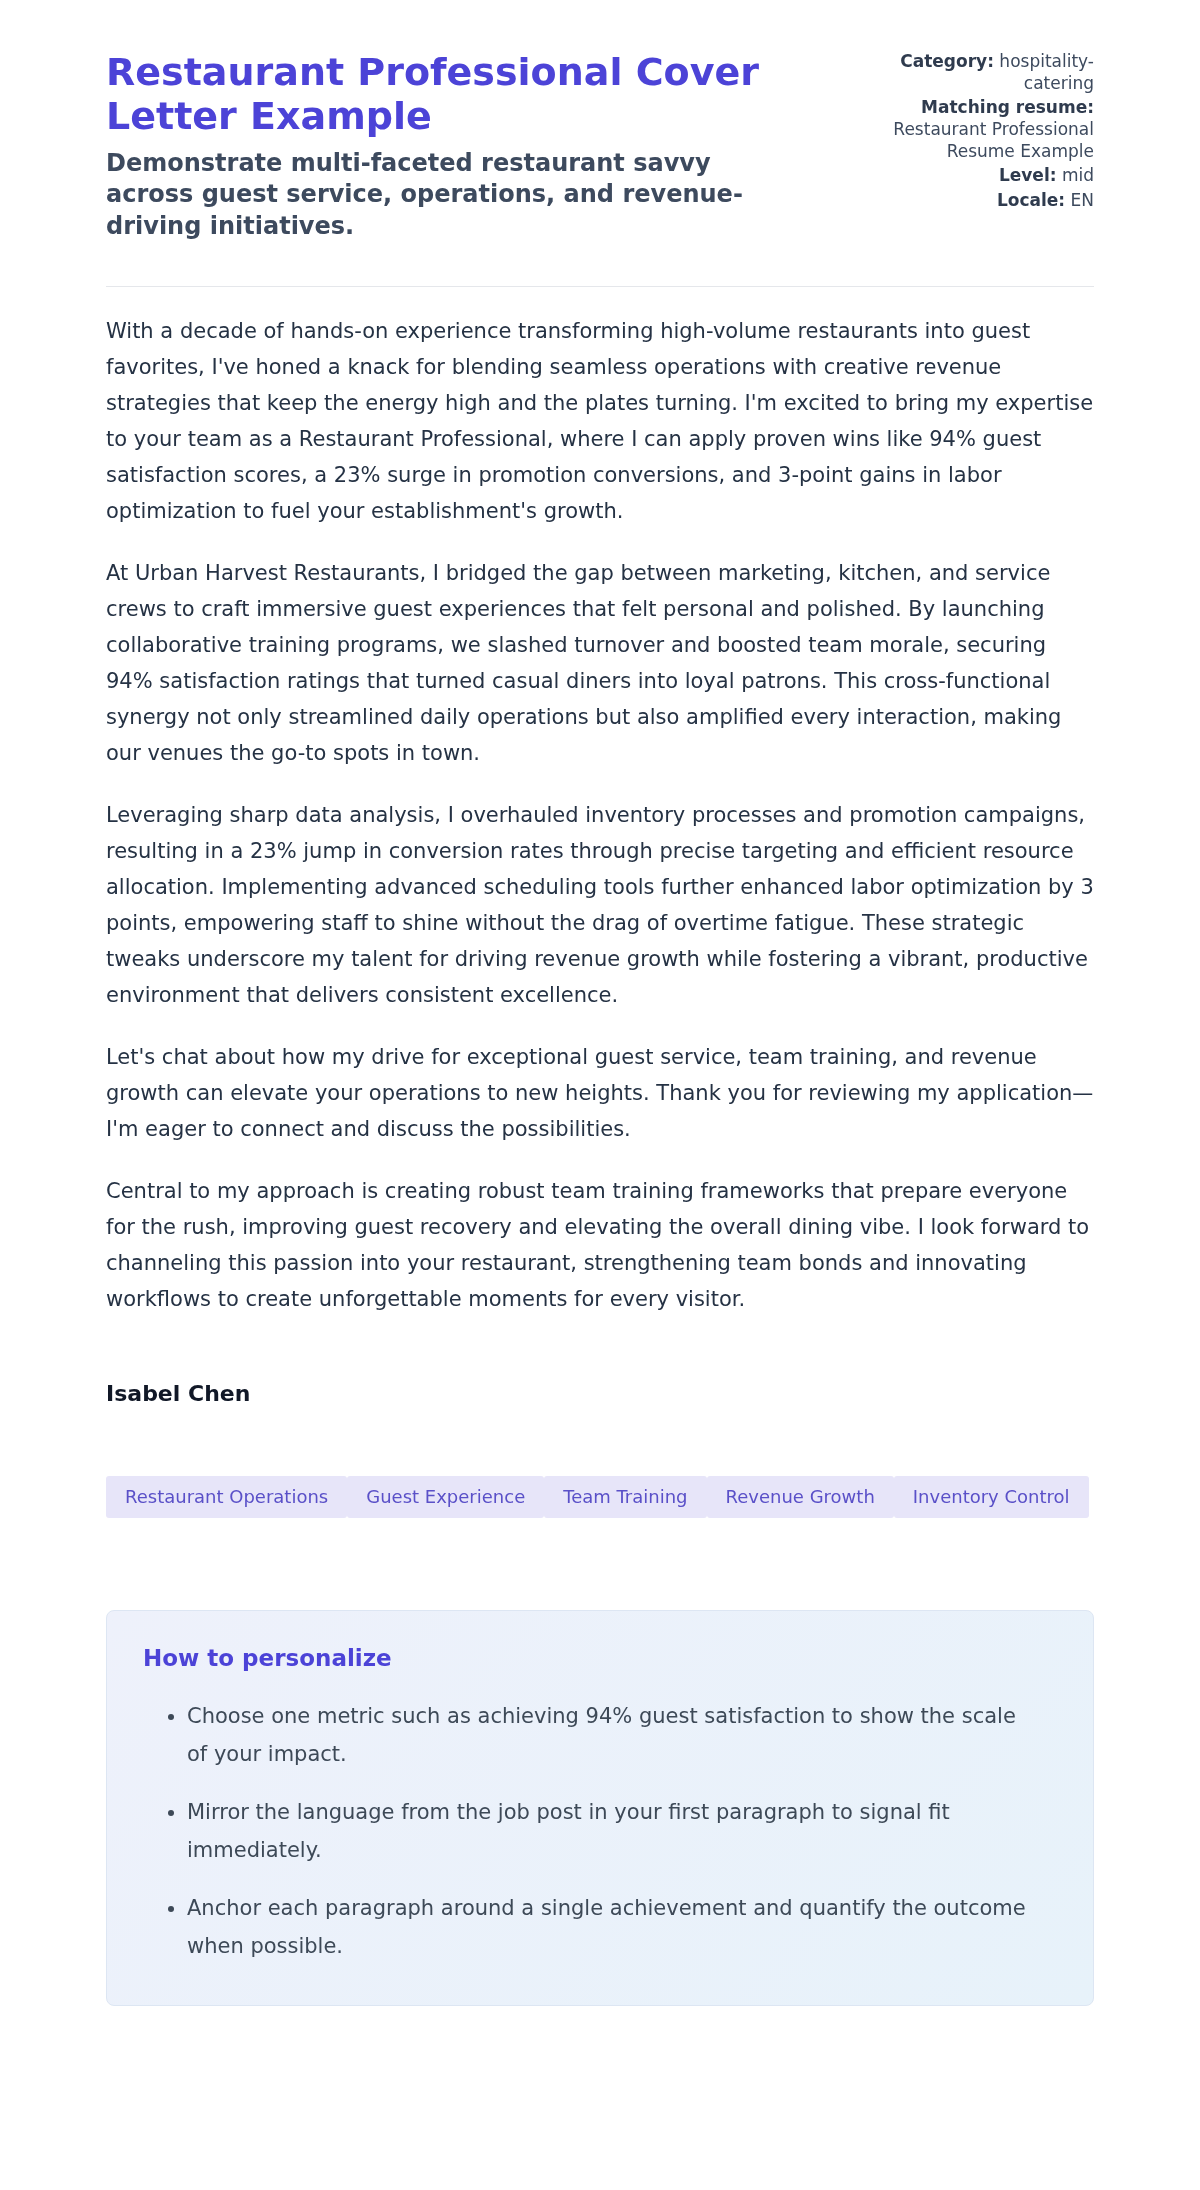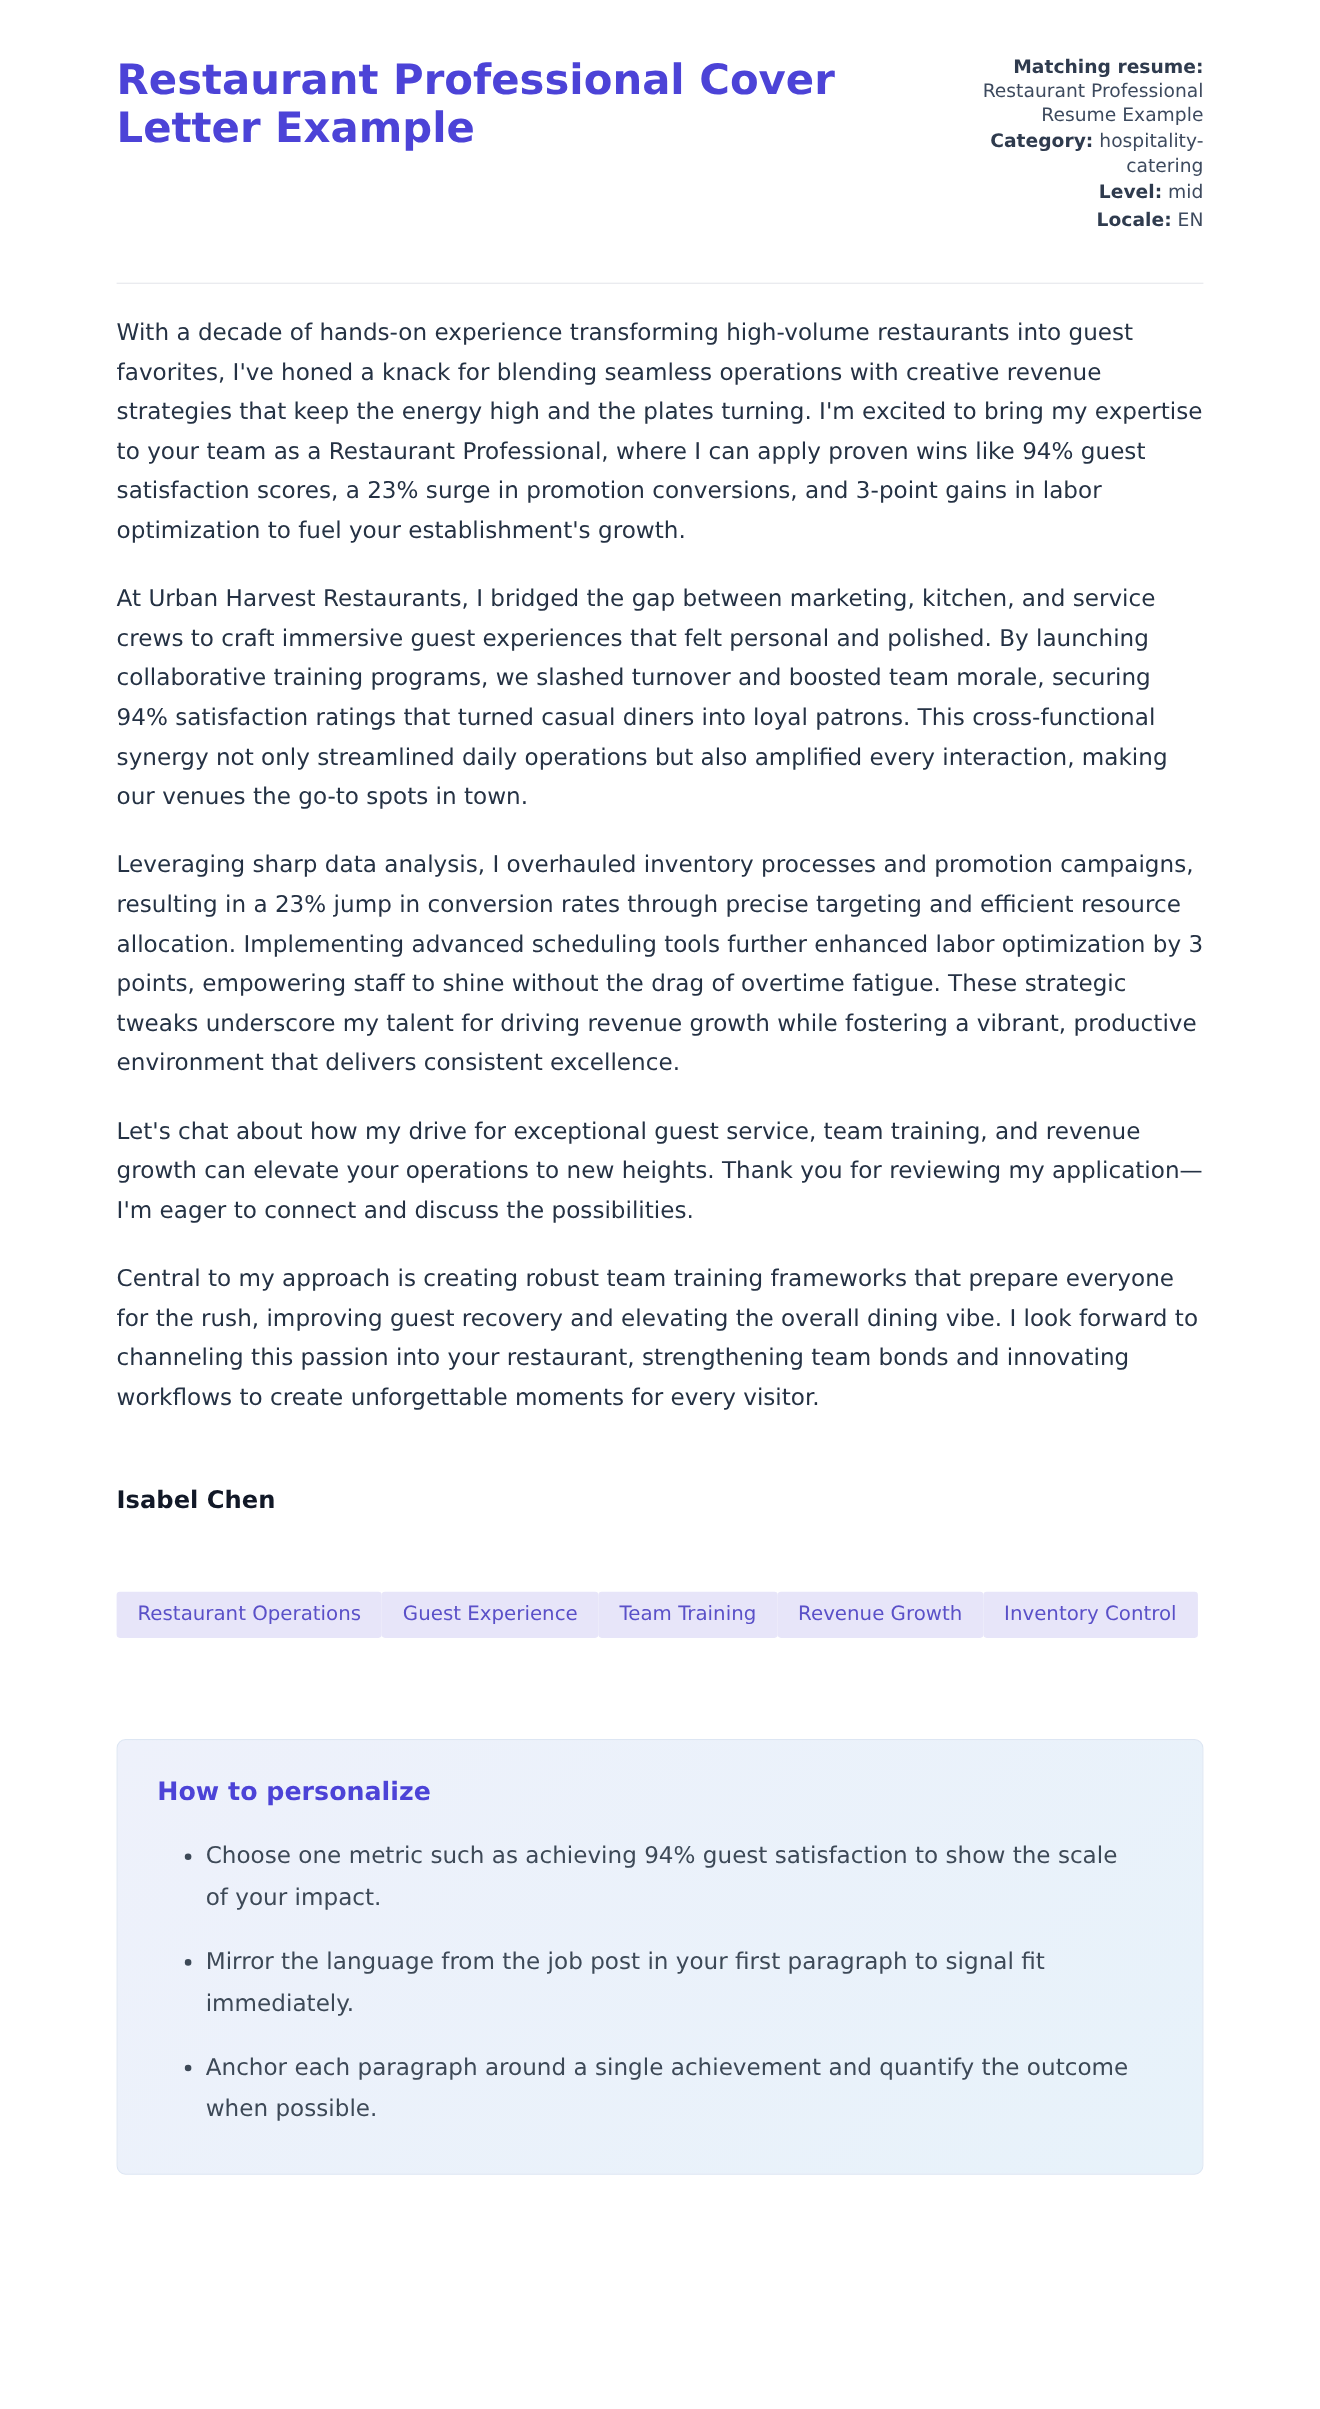--- a/index.html
+++ b/index.html
@@ -131,24 +131,25 @@
   .panel-item:last-child { margin-bottom: 0; }
 </style>
 </head>
 <body>
 
 <div class="container">
 
   <header class="page-header">
     <div class="header-left">
       <h1 class="page-title">Restaurant Professional Cover Letter Example</h1>
+      <p class="page-subtitle">Demonstrate multi-faceted restaurant savvy across guest service, operations, and revenue-driving initiatives.</p>
     </div>
     <aside class="meta">
+      <p class="meta-entry"><strong>Category:</strong> <span>hospitality-catering</span></p>
       <p class="meta-entry"><strong>Matching resume:</strong> <span>Restaurant Professional Resume Example</span></p>
-      <p class="meta-entry"><strong>Category:</strong> <span>hospitality-catering</span></p>
       <p class="meta-entry"><strong>Level:</strong> <span>mid</span></p>
       <p class="meta-entry"><strong>Locale:</strong> <span>EN</span></p>
     </aside>
   </header>
 
   <hr class="divider">
 
   <section>
     <p class="body-par">With a decade of hands-on experience transforming high-volume restaurants into guest favorites, I've honed a knack for blending seamless operations with creative revenue strategies that keep the energy high and the plates turning. I'm excited to bring my expertise to your team as a Restaurant Professional, where I can apply proven wins like 94% guest satisfaction scores, a 23% surge in promotion conversions, and 3-point gains in labor optimization to fuel your establishment's growth.</p>
     <p class="body-par">At Urban Harvest Restaurants, I bridged the gap between marketing, kitchen, and service crews to craft immersive guest experiences that felt personal and polished. By launching collaborative training programs, we slashed turnover and boosted team morale, securing 94% satisfaction ratings that turned casual diners into loyal patrons. This cross-functional synergy not only streamlined daily operations but also amplified every interaction, making our venues the go-to spots in town.</p>

